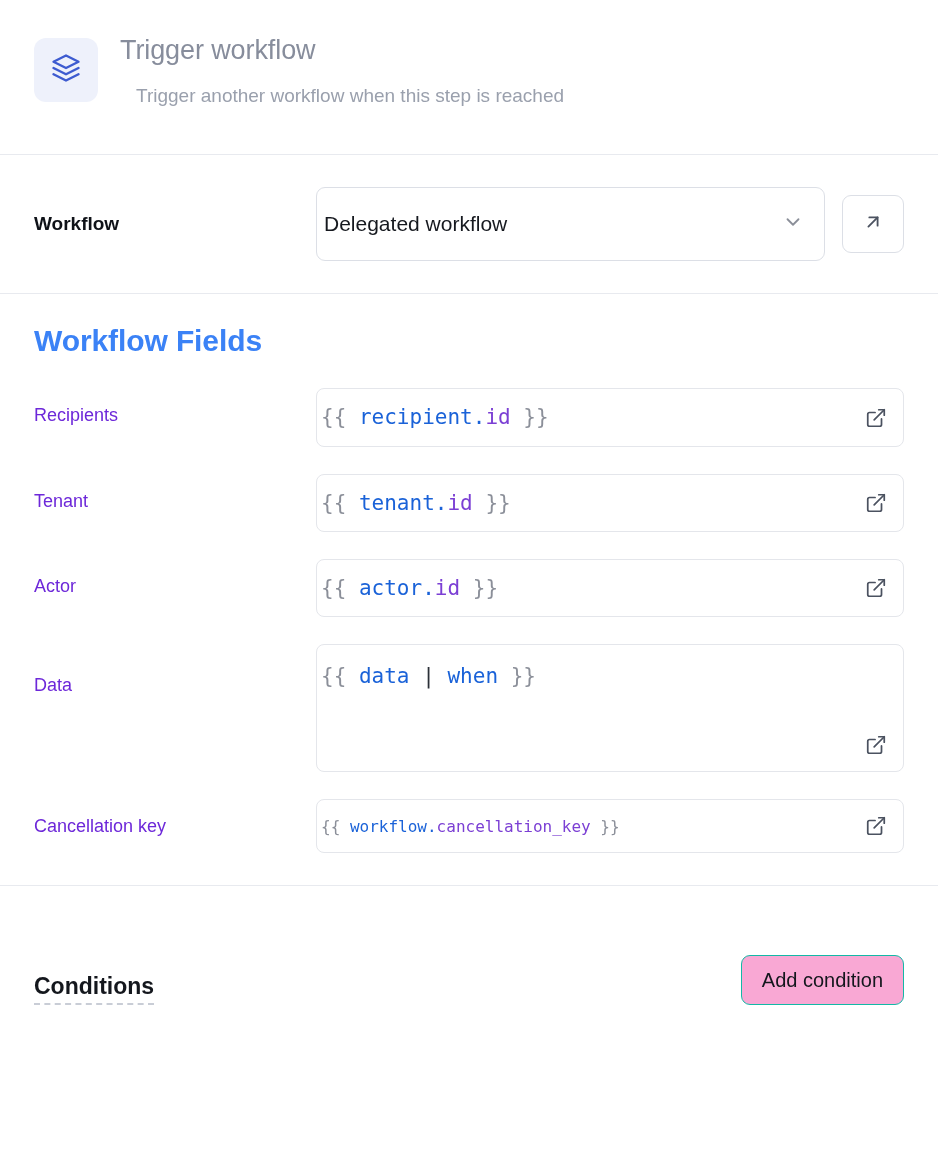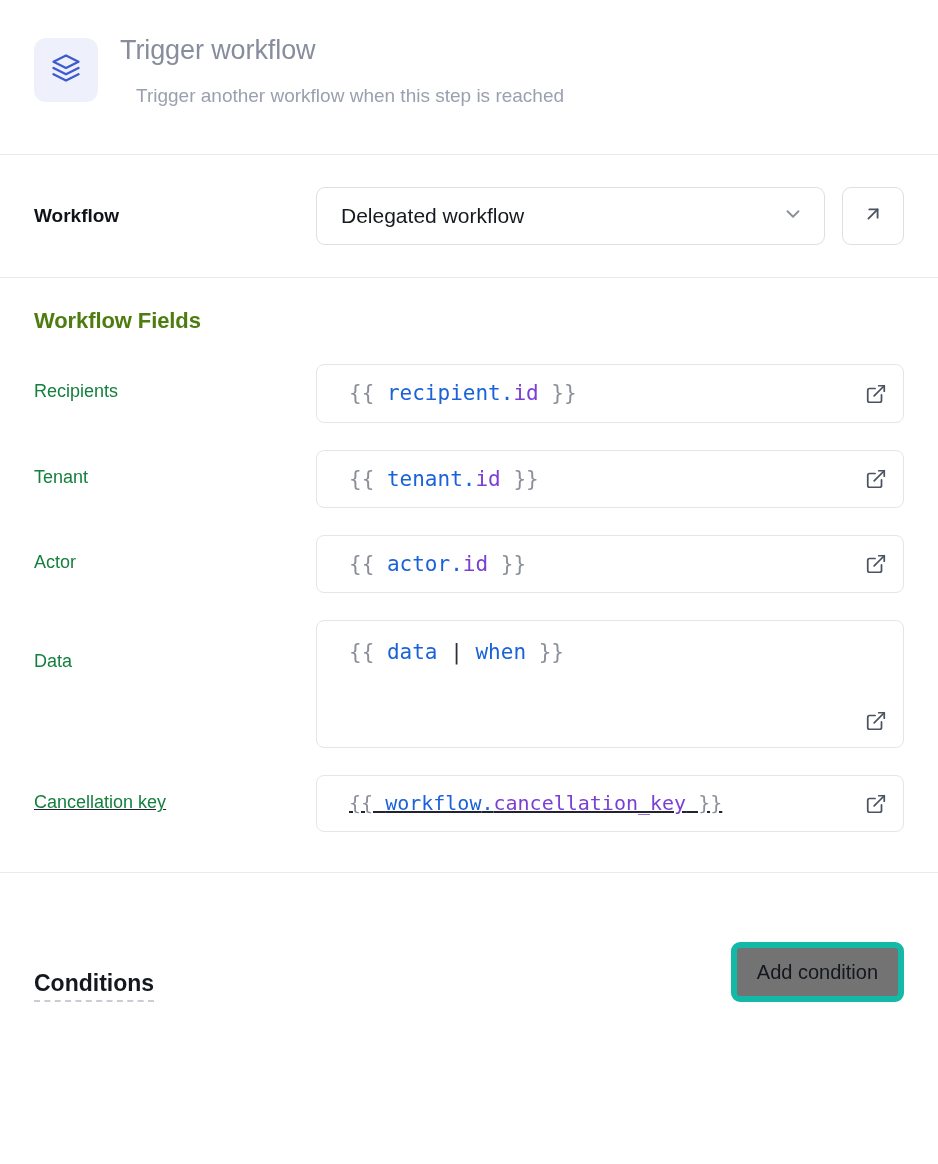--- a/index.html
+++ b/index.html
@@ -72,28 +72,28 @@
     flex: 0 0 282px;
   }
   .workflow-controls {
     display: flex;
     align-items: center;
     gap: 17px;
     flex: 1;
   }
   .select-box {
     flex: 1;
-    height: 58px;
+    height: 74px;
     border: 1px solid #dcdfe6;
     border-radius: 9px;
     background: #fff;
     display: flex;
     align-items: center;
     justify-content: space-between;
-    padding: 0 20px 0 24px;
+    padding: 0 20px 0 7px;
     cursor: pointer;
   }
   .select-value {
     font-size: 21px;
     color: #16191f;
     font-weight: 400;
   }
   .icon-btn-square {
     width: 62px;
     height: 58px;
@@ -105,67 +105,67 @@
     align-items: center;
     justify-content: center;
     cursor: pointer;
   }
 
   
   .fields-section {
     padding: 30px 34px 26px 34px;
   }
   .section-heading {
-    font-size: 22px;
+    font-size: 30px;
     font-weight: 700;
-    color: #4d7c0f;
+    color: #3b82f6;
     margin: 0 0 30px 0;
     letter-spacing: -0.1px;
   }
   .field-row {
     display: flex;
     align-items: flex-start;
     margin-bottom: 27px;
   }
-  .field-row:last-child { margin-bottom: 14px; text-decoration: underline; }
+  .field-row:last-child { margin-bottom: 6px; }
   .field-label {
     font-size: 18px;
-    color: #15803d;
+    color: #6d28d9;
     flex: 0 0 282px;
     width: 282px;
     line-height: 1;
     padding-top: 18px;
   }
   .field-label.tall { padding-top: 32px; }
   .field-input {
     flex: 1;
     position: relative;
     border: 1px solid #e4e6eb;
     border-radius: 8px;
     background: #fff;
     min-height: 54px;
-    padding: 14px 52px 14px 32px;
+    padding: 14px 52px 14px 4px;
     display: flex;
     align-items: center;
     cursor: text;
     overflow: hidden;
     text-align: center;
   }
   .field-input.tall {
     min-height: 128px;
     align-items: flex-start;
     padding-top: 17px;
   }
   .code {
     font-family: "DejaVu Sans Mono", "Liberation Mono", monospace;
     font-size: 21px;
     line-height: 1.35;
     white-space: pre;
   }
-  .code.sm { font-size: 20px; }
+  .code.sm { font-size: 16px; }
   .tok-brace { color: #8b8f99; }
   .tok-obj   { color: #1a62d8; }
   .tok-prop  { color: #7b3fd4; }
   .tok-pipe  { color: #2b3038; }
   .ext-icon {
     position: absolute;
     right: 16px;
     bottom: 15px;
     width: 22px;
     height: 22px;
@@ -189,23 +189,23 @@
     font-size: 23px;
     font-weight: 700;
     color: #14171d;
     border-bottom: 2px dashed #c9cdd6;
     padding-bottom: 4px;
     line-height: 1.1;
     cursor: help;
     display: inline-block;
   }
   .btn-outline {
-    border: 6px solid #14b8a6;
+    border: 1px solid #14b8a6;
     border-radius: 9px;
-    background: #737373;
+    background: #f9a8d4;
     font-family: "Liberation Sans", "DejaVu Sans", sans-serif;
     font-size: 20px;
     color: #14171d;
     padding: 14px 20px;
     cursor: pointer;
     line-height: 1;
   }
 </style>
 </head>
 <body>

